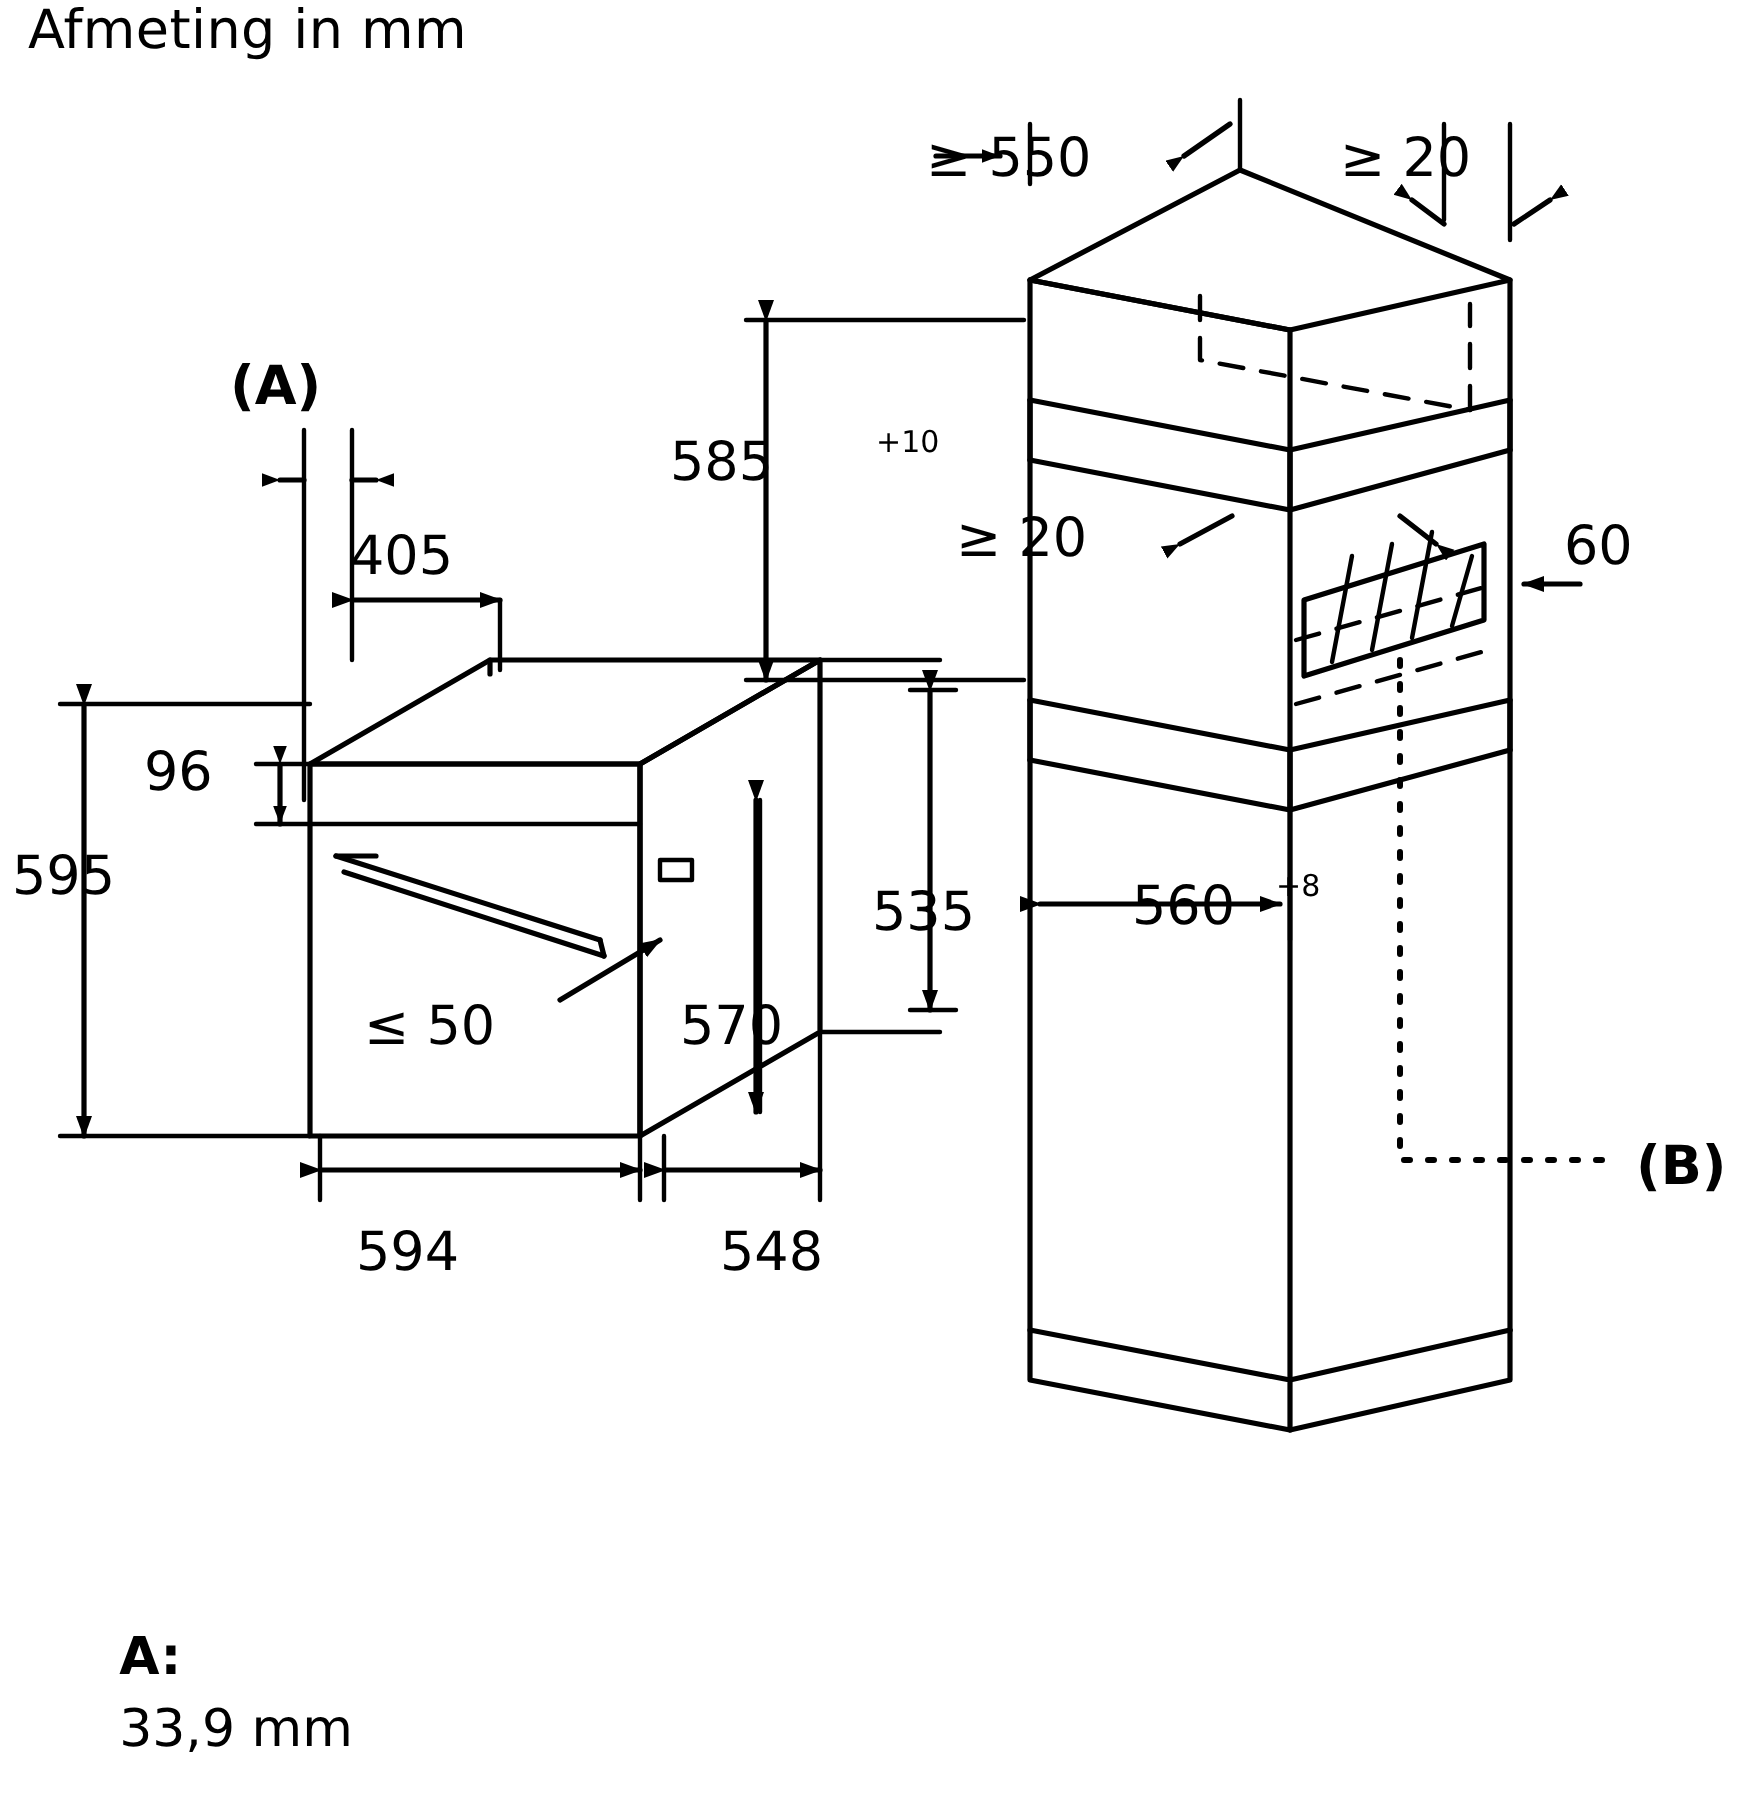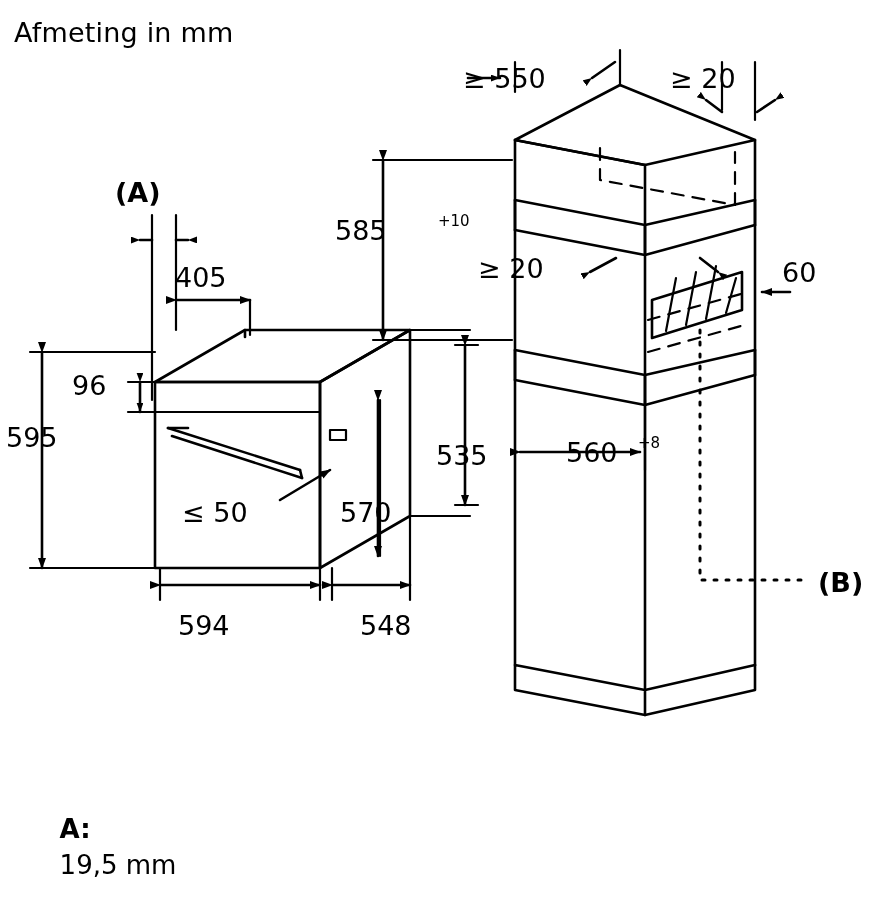--- a/index.html
+++ b/index.html
@@ -16,21 +16,21 @@
     overflow: hidden;
   }
   #root {
     position: relative;
     width: 877px;
     height: 900px;
   }
   .title {
     position: absolute;
     left: 14px;
-    top: 17px;
+    top: 0;
     font-size: 27px;
     font-family: "DejaVu Sans", sans-serif;
     letter-spacing: 0.2px;
     color: #000;
   }
   #drawing {
     position: absolute;
     left: 0;
     top: 0;
     width: 877px;
@@ -261,18 +261,18 @@
     <text class="dim" x="566" y="462">560</text>
     <text class="dimsup" x="638" y="448">+8</text>
 
     <text class="tag" x="115" y="202">(A)</text>
     <text class="tag" x="818" y="592">(B)</text>
   </svg>
 
   <div class="legend">
     <span class="row">
       <b>A: </b>
-      <span>19,5 mm</span>
+      <span>33,9 mm</span>
     </span>
 
   </div>
 
 </div>
 
 </body></html>

